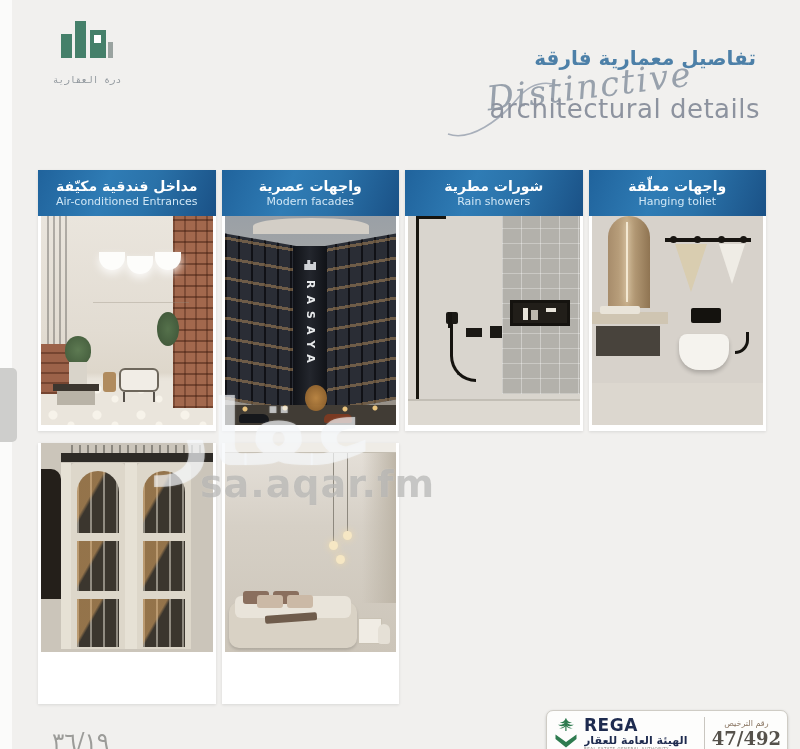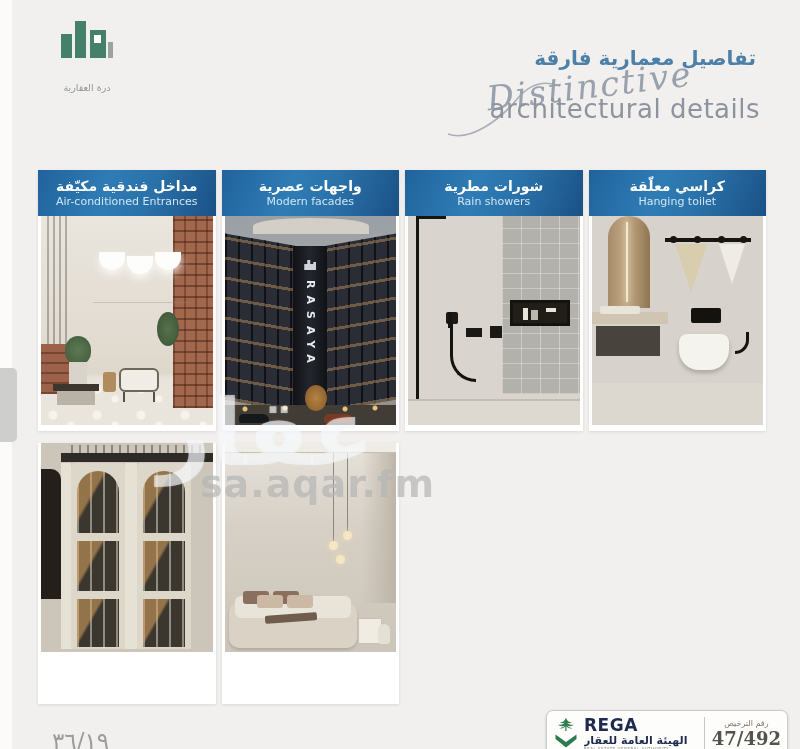--- a/index.html
+++ b/index.html
@@ -14,21 +14,21 @@
   
   .logo { position:absolute; left:48px; top:26px; width:78px; text-align:center; }
   .logo-blocks { position:relative; width:52px; height:44px; margin:0 auto; }
   .lb { position:absolute; bottom:12px; background:#45806a; }
   .lb1 { left:0;  width:11px; height:24px; }
   .lb2 { left:14px; width:11px; height:37px; }
   .lb3 { left:29px; width:16px; height:28px; }
   .lb3:after { content:""; position:absolute; left:4px; top:5px; width:7px; height:8px; background:#fff; }
   .lb4 { left:47px; width:5px; height:16px; background:#9aa3a0; }
   .lb-acc { position:absolute; left:16px; top:1px; width:7px; height:4px; background:#45806a; }
-  .logo-caption { margin-top:12px; font-size:9.5px; color:#8f969c; }
+  .logo-caption { margin-top:4px; font-size:9.5px; color:#8f969c;font-family:Liberation Mono, monospace; }
 
   
   .title-ar { position:absolute; right:44px; top:46px; direction:rtl;
     font-size:20px; font-weight:bold; color:#4d80a8; letter-spacing:0.5px; }
   .title-script { position:absolute; left:486px; top:66px;
     font-family:"DejaVu Serif","Liberation Serif",serif; font-style:italic;
     font-size:34px; color:#98a1ac; transform:rotate(-7deg); letter-spacing:2px; }
   .title-swash { position:absolute; left:440px; top:72px; }
   .title-en { position:absolute; right:40px; top:94px; font-size:26px; color:#8d939f; letter-spacing:0.5px; }
 
@@ -310,21 +310,21 @@
       <span class="niche"></span>
         <span class="b1"></span>
         <span class="b2"></span>
         <span class="b3"></span>
       <span class="floor"></span>
     </div>
   </div>
 
   <div class="card">
     <div class="banner">
-      <div class="banner-ar">كراسي معلّقة</div>
+      <div class="banner-ar">واجهات معلّقة</div>
       <div class="banner-en">Hanging toilet</div>
     </div>
     <div class="photo s6">
       <span class="mirror"></span>
         <span class="mirror-light"></span>
       <span class="counter"></span>
         <span class="sink"></span>
         <span class="drawers"></span>
       <span class="bar"></span>
       <span class="hook h1"></span>

